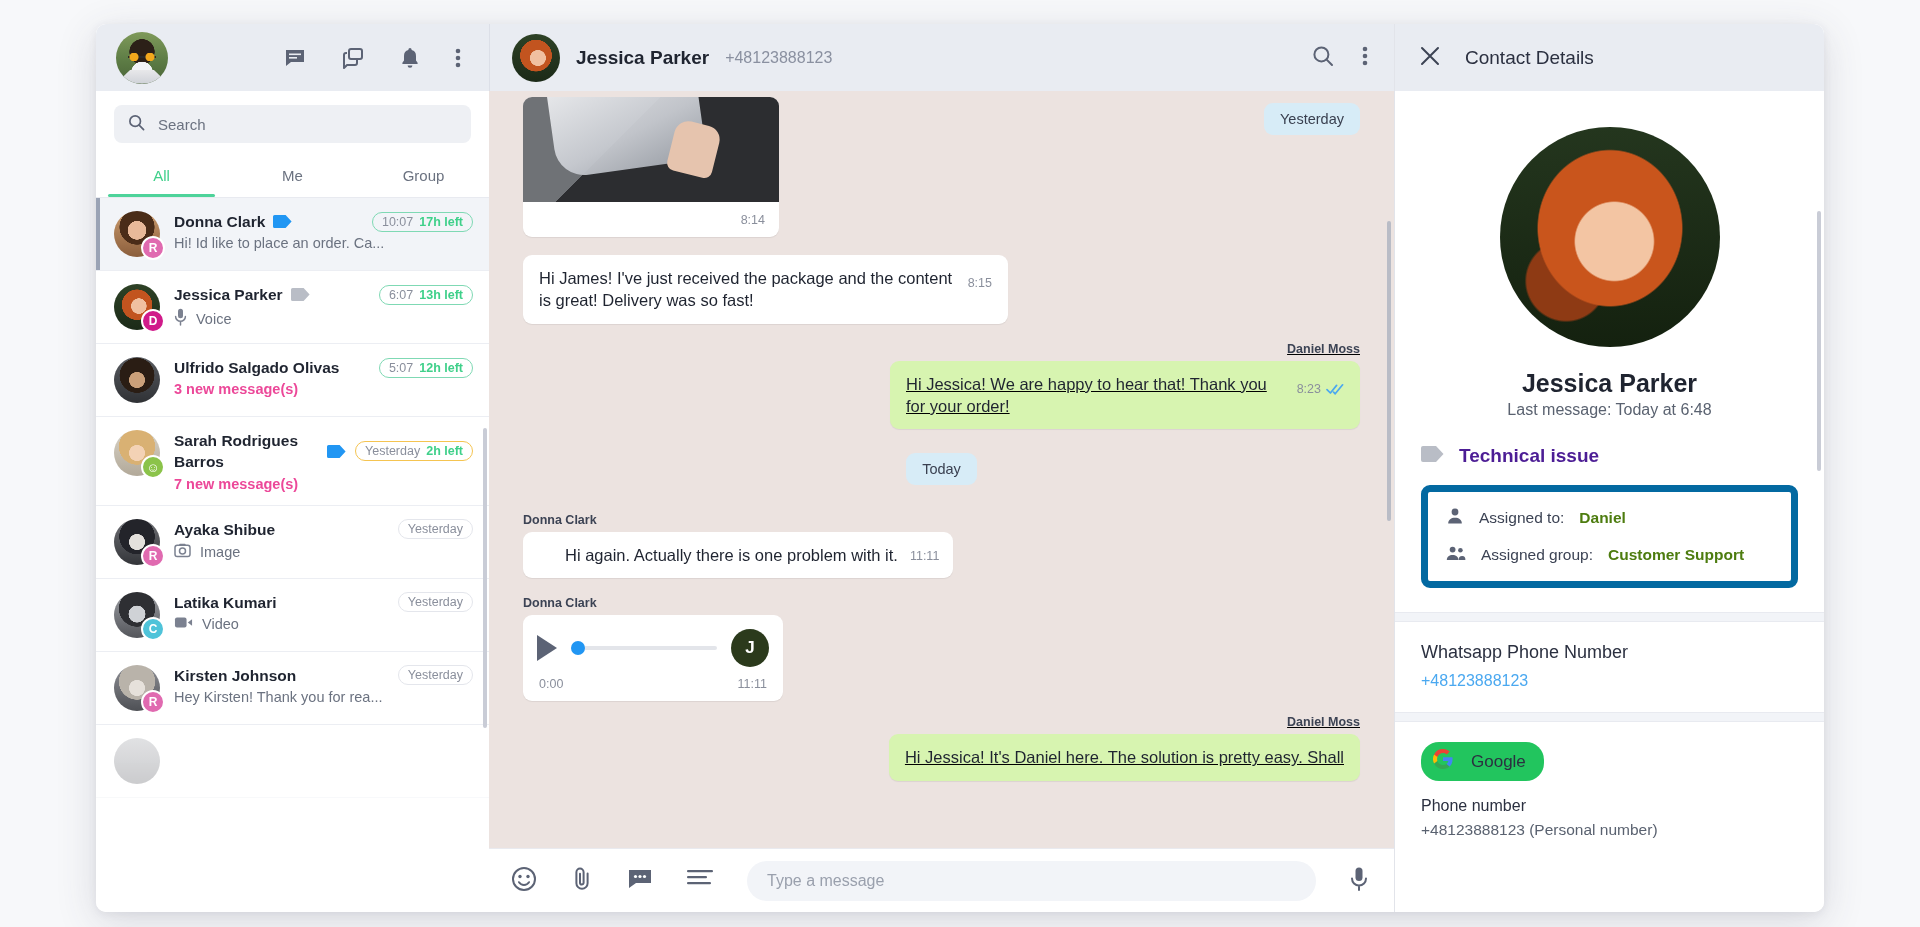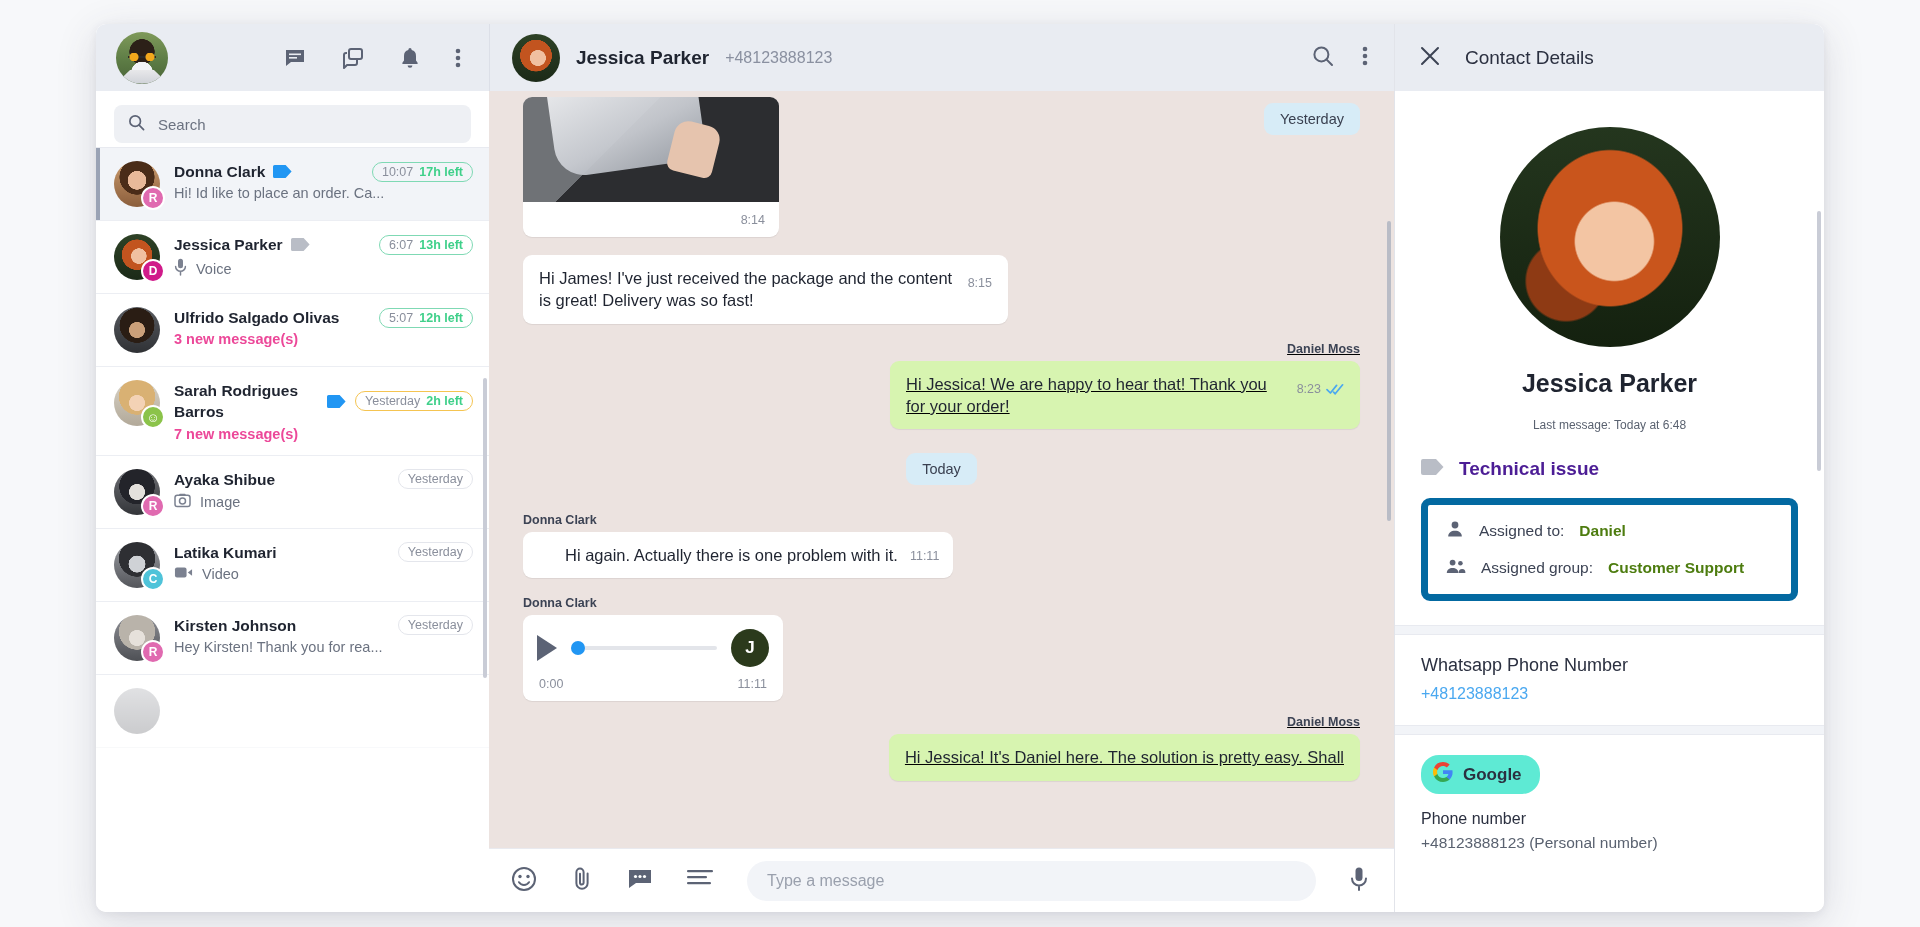--- a/index.html
+++ b/index.html
@@ -205,37 +205,37 @@
   .details { width:430px; flex:0 0 430px; background:#fff; display:flex; flex-direction:column; border-left:1px solid #e2e4ea;}
   .dt-head { height:67px; background:#e9ecf2; display:flex; align-items:center; gap:24px; padding:0 24px; flex:0 0 67px;}
   .dt-title { font-size:19px; color:#2b3040; }
   .dt-body { flex:1; overflow:hidden; }
   .dt-profile { padding:36px 0 0; text-align:center; }
   .dt-av {
     width:220px; height:220px; border-radius:50%; margin:0 auto;
     background-size:cover; background-position:center 22%;
   }
   .dt-name { font-size:25px; font-weight:bold; color:#1f2430; margin-top:22px;}
-  .dt-last { font-size:12px; color:#5a6270; margin-top:20px;}
+  .dt-last { font-size:16px; color:#5a6270; margin-top:3px;}
   .dt-tagrow { display:flex; align-items:center; gap:14px; padding:26px 26px 0; }
   .dt-tagtext { font-size:19px; font-weight:bold; color:#4c1d95; }
   .dt-card {
     margin:18px 26px 0; border:7px solid #0369a1; border-radius:9px;
     padding:15px 18px; display:flex; flex-direction:column; gap:15px;
   }
   .dt-line { display:flex; align-items:center; gap:15px; font-size:15.5px; color:#3c4354;}
   .dt-line b { color:#4d7c0f; }
   .dt-sep { height:10px; background:#f2f4f8; margin-top:24px; border-top:1px solid #e8eaf0; border-bottom:1px solid #e8eaf0;}
   .dt-sec { padding:20px 26px 0; }
   .dt-sec h3 { font-size:18px; font-weight:normal; color:#2b3040; }
   .dt-link { color:#4aa8f0; font-size:16px; margin-top:9px; display:block; text-decoration:none;}
   .dt-sep2 { height:10px; background:#f2f4f8; margin-top:22px; border-top:1px solid #e8eaf0; border-bottom:1px solid #e8eaf0;}
   .gchip {
-    margin:20px 26px 0; display:inline-flex; align-items:center; gap:10px;
-    background:#5eead4; border-radius:18px; padding:7px 18px 7px 12px; font-size:17px; color:#2b3040;font-weight:bold;
+    margin:20px 26px 0; display:inline-flex; align-items:center; gap:18px;
+    background:#22c55e; border-radius:18px; padding:7px 18px 7px 12px; font-size:17px; color:#2b3040;
   }
   .dt-sub { padding:16px 26px 0; font-size:16px; color:#2b3040;}
   .dt-subval { padding:6px 26px 0; font-size:15.5px; color:#4aa8f0;}
   .dt-subval span { color:#5a6270; }
   .dt-scroll { position:absolute; right:3px; top:120px; width:4px; height:260px; background:#c9ccd6; border-radius:2px;}
 </style>
 </head>
 <body>
 
 <div class="app">
@@ -278,20 +278,25 @@
         <span>
           <svg width="17" height="17" viewBox="0 0 18 18">
               <circle cx="7.6" cy="7.6" r="5.6" fill="none" stroke="#5c6375" stroke-width="1.8"></circle>
               <path d="M11.8 11.8L16.5 16.5" stroke="#5c6375" stroke-width="1.8" stroke-linecap="round"></path>
             </svg>
         </span>
         <input type="text" placeholder="Search" style="">
       </div>
     </div>
 
+    <div class="sb-tabs">
+      <div class="sb-tab active">All</div>
+      <div class="sb-tab">Me</div>
+      <div class="sb-tab">Group</div>
+    </div>
     <div class="sb-tabs-line"></div>
 
     <div class="chat-list">
 
       <div class="chat-item selected">
         <div class="ci-avatar" style="background:radial-gradient(circle at 50% 42%,#e8b999 0 26%,transparent 27%),radial-gradient(circle at 50% 35%,#4a2c18 0 46%,transparent 47%),linear-gradient(#c9996b,#8b5e3c)">
           <span class="ci-badge" style="background:#e06ab0">R</span>
         </div>
         <div class="ci-body">
           <div class="ci-row1">

